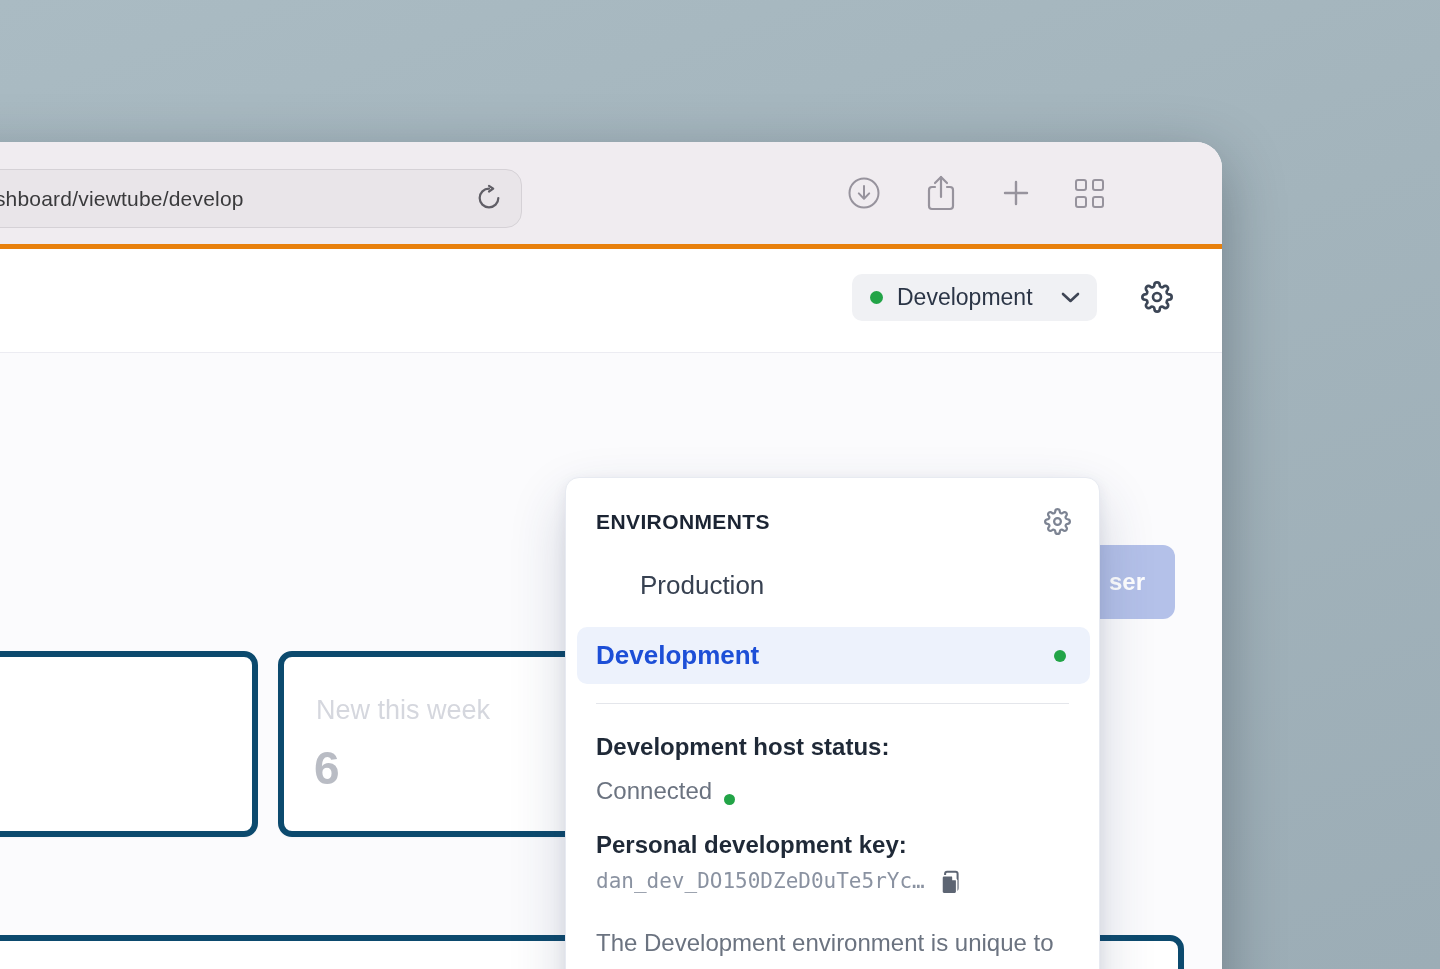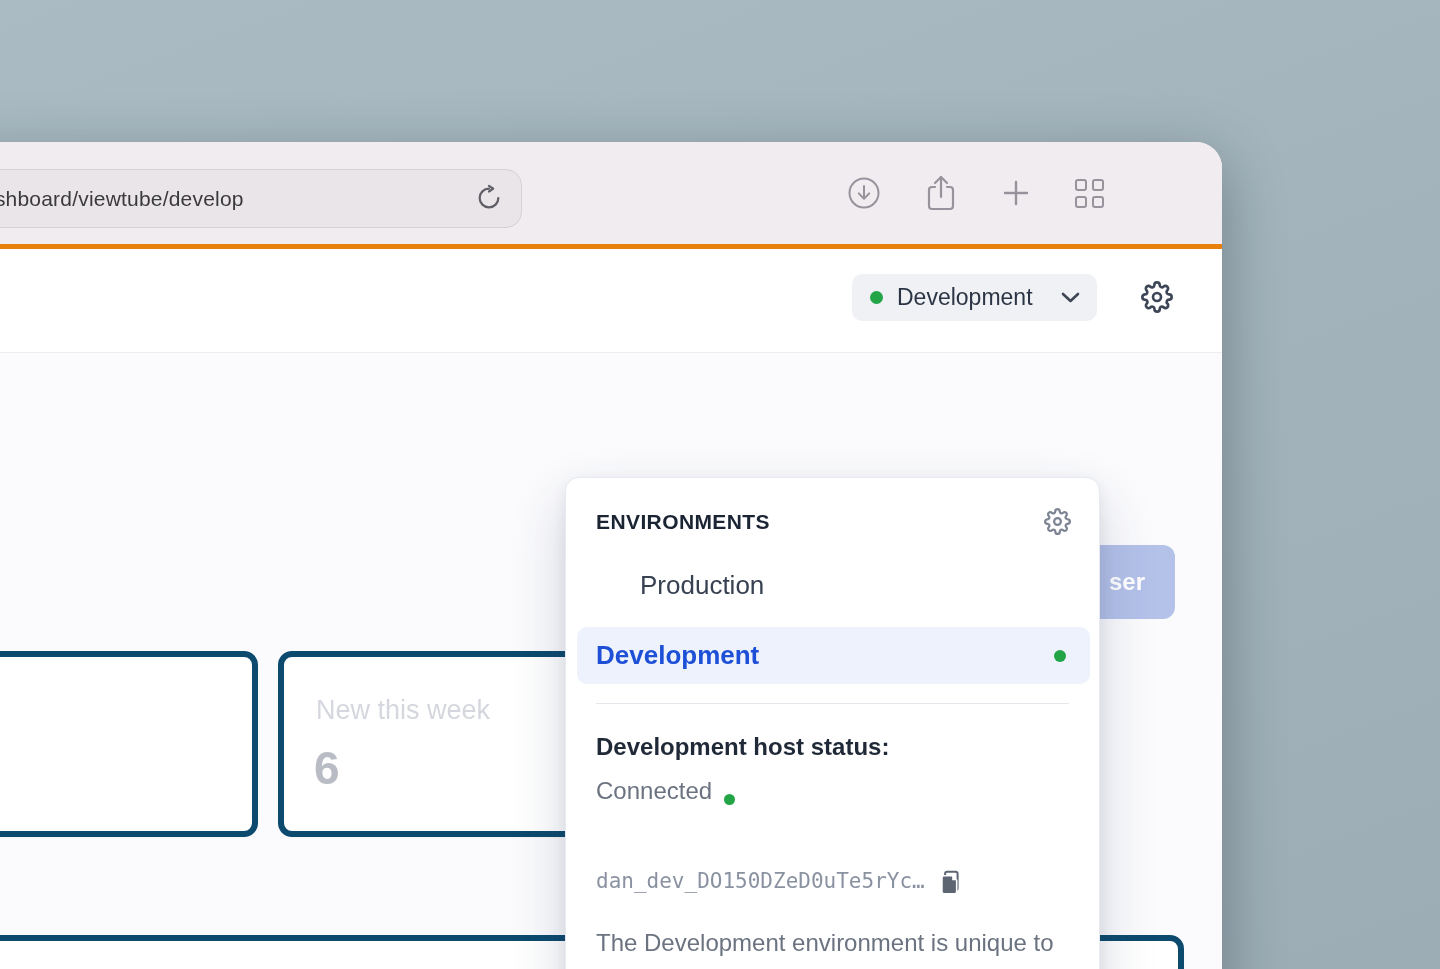--- a/index.html
+++ b/index.html
@@ -181,20 +181,21 @@
         </div>
 
         <div class="pp-div"></div>
 
         <span class="pp-h pp-host-l">Development host status:</span>
         <span class="pp-host-v">
           <span>Connected</span>
           <span class="dot sm"></span>
         </span>
 
+        <span class="pp-h pp-key-l">Personal development key:</span>
         <span class="pp-key-row">
           <span class="pp-key-v">dan_dev_DO150DZeD0uTe5rYc…</span>
           <span class="pp-copy">
             <svg viewBox="0 0 24 24" width="27" height="27">
               <path d="M9 2.5 h7.5 a1.8 1.8 0 0 1 1.8 1.8 V17 a1.8 1.8 0 0 1 -1.8 1.8 H9 A1.8 1.8 0 0 1 7.2 17 V4.3 A1.8 1.8 0 0 1 9 2.5z" fill="none" stroke="#5d6573" stroke-width="1.8"></path>
               <path d="M6.2 6 h7.3 l4 4 v10.2 a1.8 1.8 0 0 1 -1.8 1.8 H6.2 a1.8 1.8 0 0 1 -1.8 -1.8 V7.8 A1.8 1.8 0 0 1 6.2 6z" fill="#5d6573" stroke="#fff" stroke-width="1.4"></path>
               <path d="M13.5 6 v4 h4z" fill="#fff"></path>
             </svg>
           </span>
         </span>

